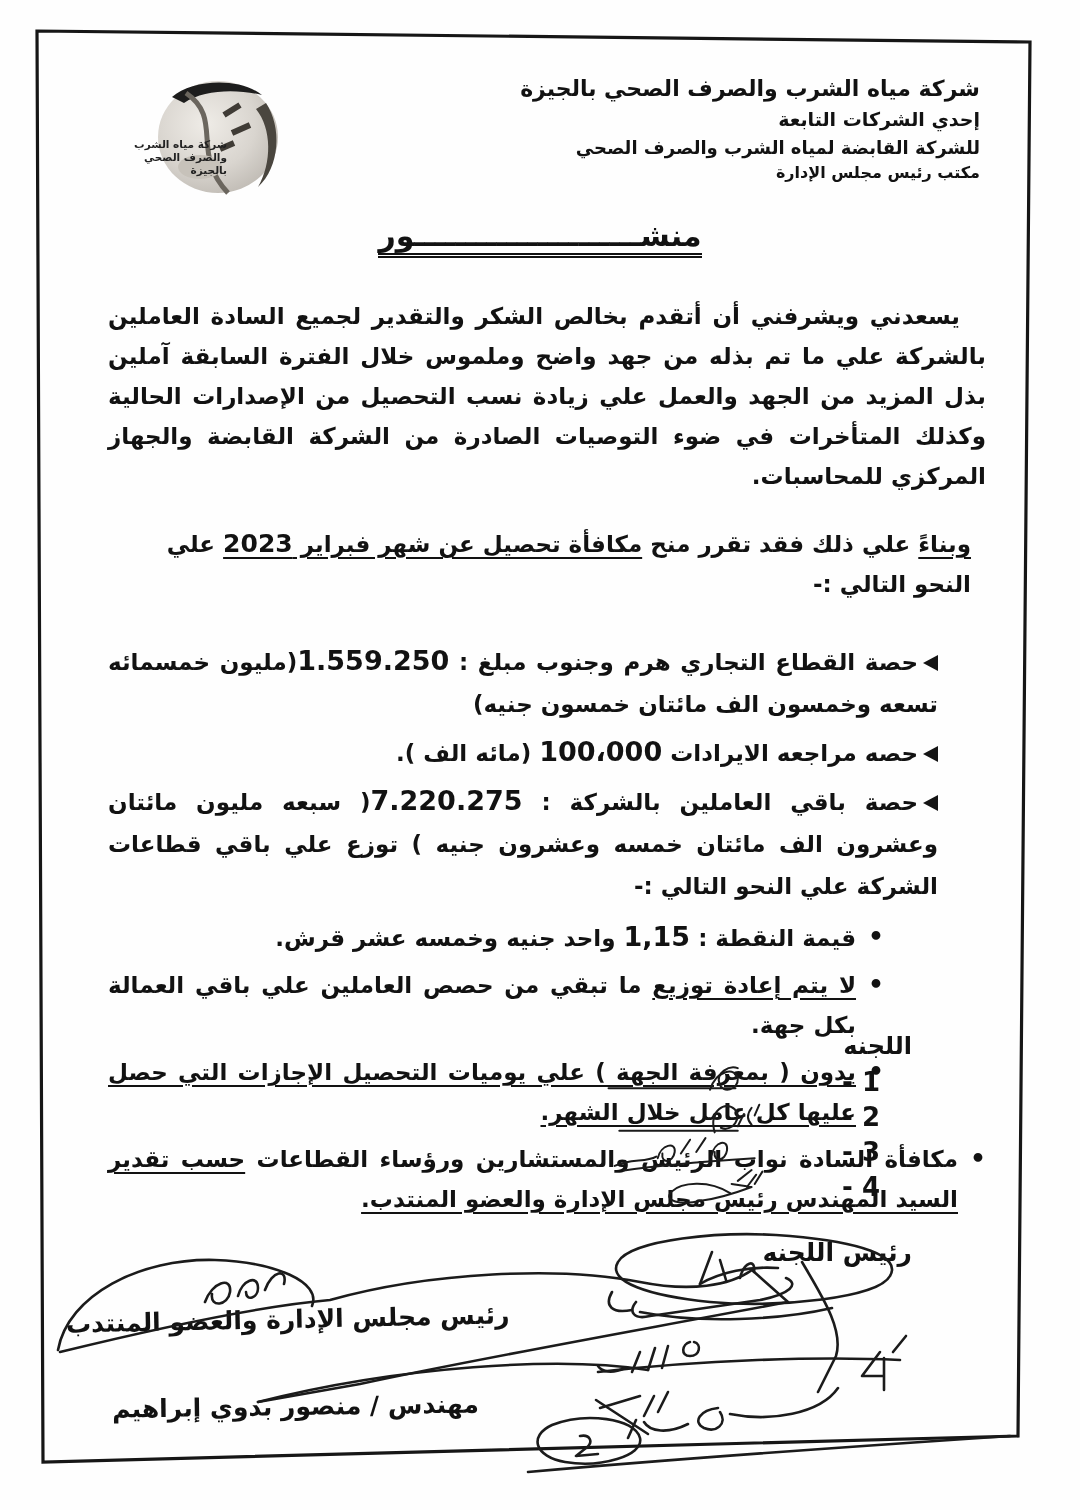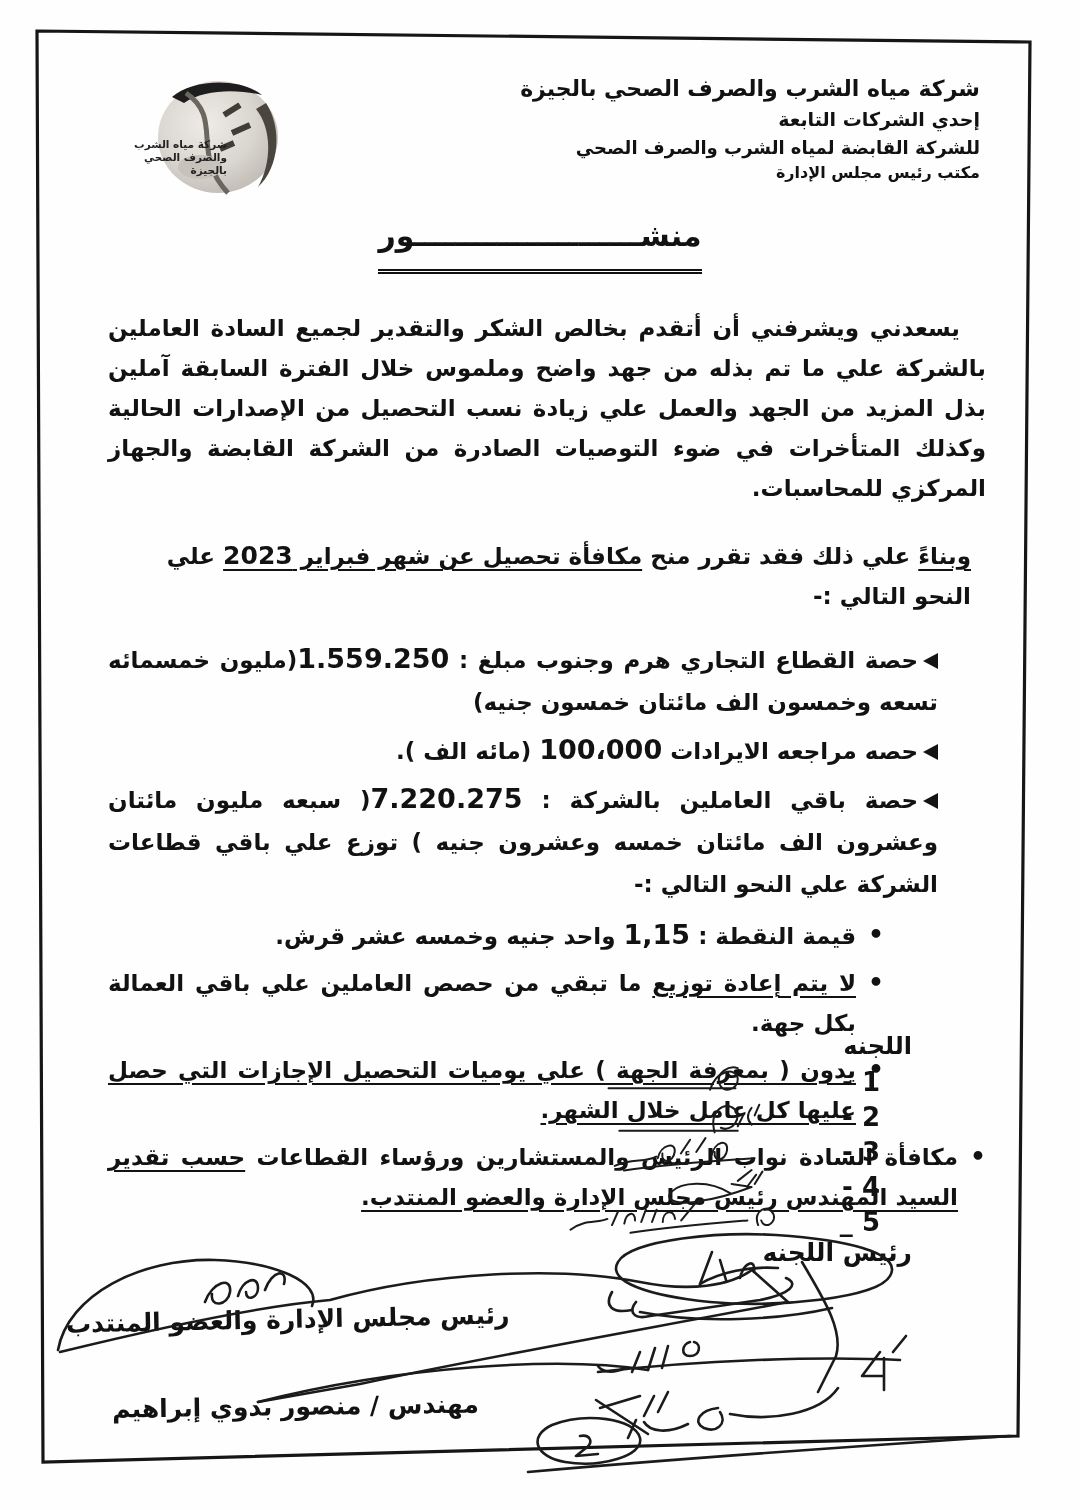--- a/index.html
+++ b/index.html
@@ -30,35 +30,35 @@
   .logo{position:absolute;left:120px;top:75px;width:180px;height:130px;}
   .logo-text{
     position:absolute;left:2px;top:63px;width:105px;
     font-size:10.5px;font-weight:bold;line-height:1.25;text-align:right;color:#222;
   }
 
   
   .title-wrap{position:absolute;top:218px;left:0;width:100%;text-align:center;}
   .title{
     display:inline-block;font-size:30px;font-weight:bold;
-    border-bottom:5px double #111;padding-bottom:16px;letter-spacing:1px;
-  }
-
-  
-  .flow{position:absolute;top:308px;right:94px;left:108px;}
+    border-bottom:5px double #111;padding-bottom:0;letter-spacing:1px;
+  }
+
+  
+  .flow{position:absolute;top:296px;right:94px;left:108px;}
   .intro{
     font-size:23px;font-weight:bold;line-height:40px;margin:0;
     text-align:justify;text-indent:26px;
   }
   .decision{font-size:23px;font-weight:bold;line-height:40px;margin:28px 15px 0 0;}
   .u{text-decoration:underline;text-underline-offset:5px;}
   .num{direction:ltr;unicode-bidi:embed;font-size:27px;letter-spacing:.5px;}
   .num-sm{direction:ltr;unicode-bidi:embed;font-size:25px;}
 
-  .arrow-items{margin-top:22px;padding-right:48px;}
+  .arrow-items{margin-top:36px;padding-right:48px;}
   .a-item{font-size:23px;font-weight:bold;line-height:42px;text-align:justify;margin:2px 0 6px 0;}
   .arrow{
     display:inline-block;width:0;height:0;margin-left:5px;vertical-align:-1px;
     border-top:8px solid transparent;border-bottom:8px solid transparent;
     border-right:15px solid #141414;
   }
 
   .bullets{margin-top:10px;padding-right:102px;}
   .b-item{display:flex;direction:rtl;margin:7px 0;}
   .b-dot{width:28px;font-size:25px;font-weight:bold;line-height:40px;flex:0 0 auto;}
@@ -175,26 +175,20 @@
       <svg class="c-sig" width="250" height="40" viewBox="0 0 250 52">
         <path class="hand" d="M18,44 C40,34 58,40 72,32 M74,34 C78,16 98,12 96,26 C94,40 78,42 80,28 M104,28 L116,10 M124,26 L136,8 M144,30 C148,12 166,8 164,24 C162,38 146,40 148,26 M30,50 C80,42 140,38 200,34"></path>
       </svg>
     </div>
     <div class="c-row">
       <span class="c-num">4 -</span>
       <svg class="c-sig" width="250" height="40" viewBox="0 0 250 52">
         <path class="hand" d="M168,34 C140,16 104,20 92,32 C80,44 104,50 130,44 C158,40 180,32 196,26 L170,22 M178,18 L196,4 M202,10 L190,26 M210,6 L200,22"></path>
       </svg>
     </div>
-    <div class="c-row">
-      <span class="c-num">5 _</span>
-      <svg class="c-sig" width="300" height="40" viewBox="0 0 300 52">
-        <path class="hand" d="M18,36 C36,22 54,28 66,22 M72,30 L80,12 M88,28 C90,14 102,10 102,24 M110,26 L116,10 M124,26 L130,10 M138,26 C138,12 152,8 154,22 M162,24 L180,2 M96,40 C150,32 200,28 248,24 M262,30 C254,10 276,2 282,16 C286,28 270,36 266,24"></path>
-      </svg>
-    </div>
   </div>
 
   <div class="chair">رئيس اللجنه</div>
 
   <div class="footer-title">رئيس مجلس الإدارة والعضو المنتدب</div>
   <div class="footer-name">مهندس / منصور بدوي إبراهيم</div>
 
   <svg class="overlay" width="1080" height="1510">
 
     <g>

